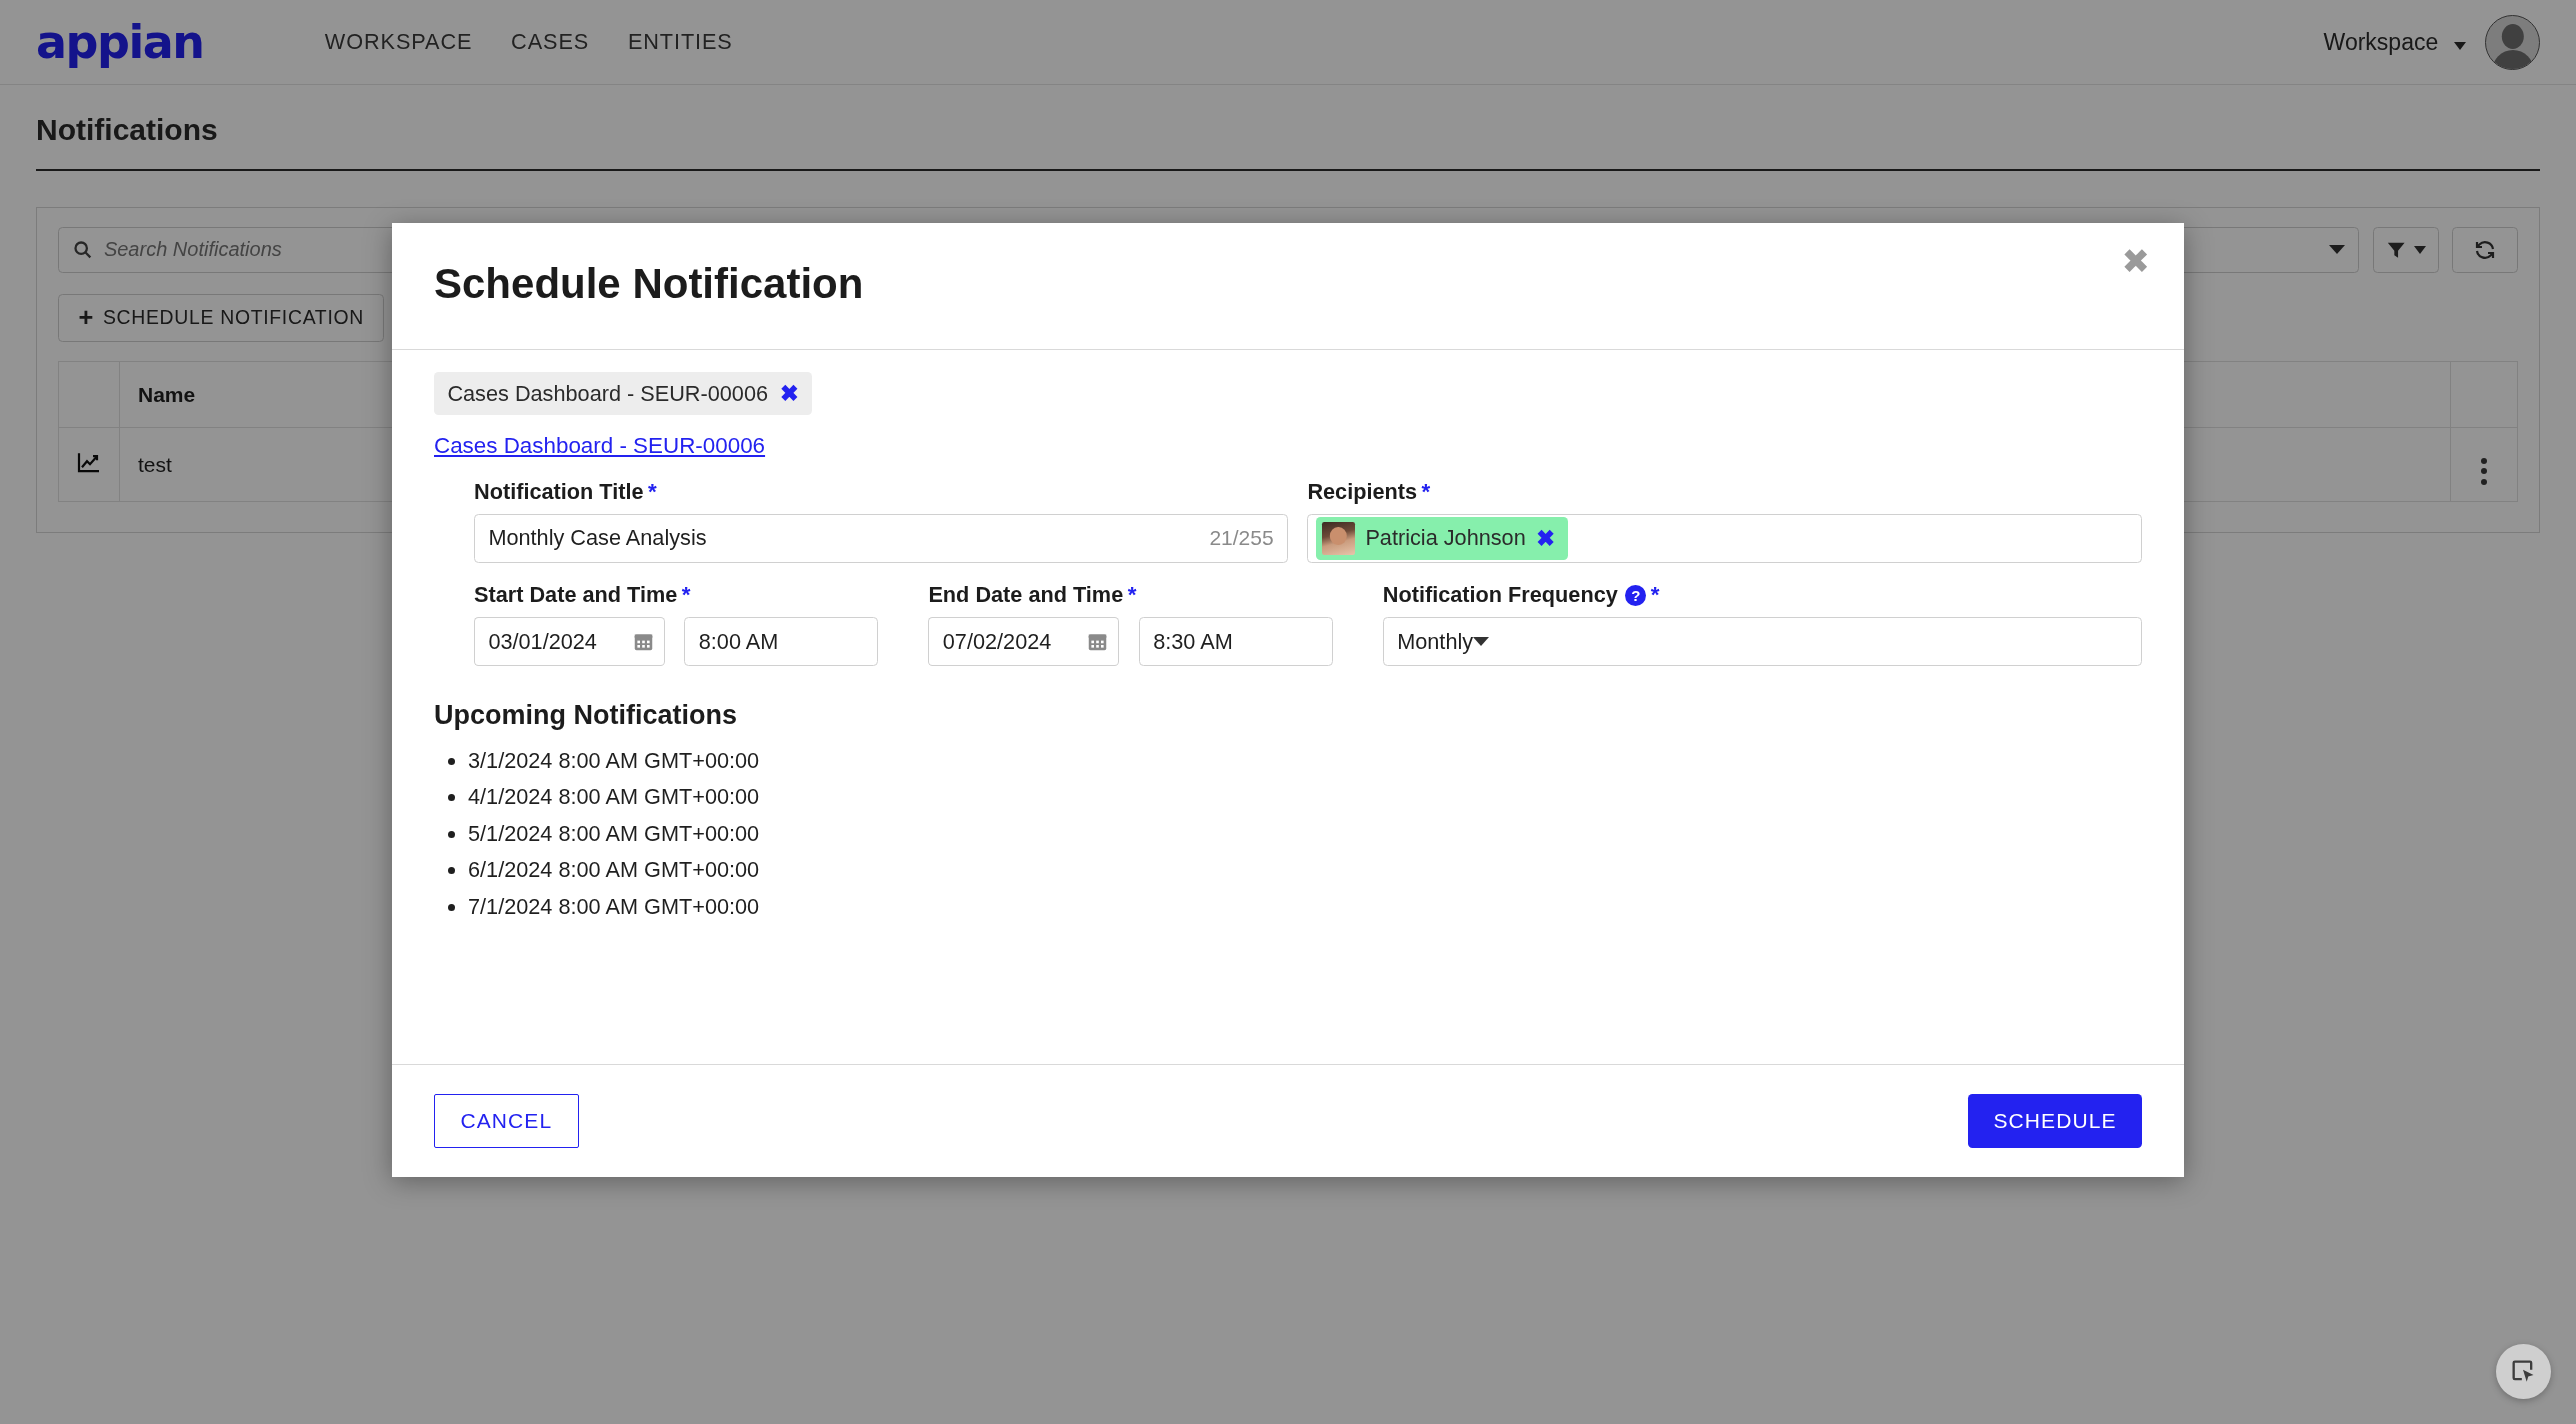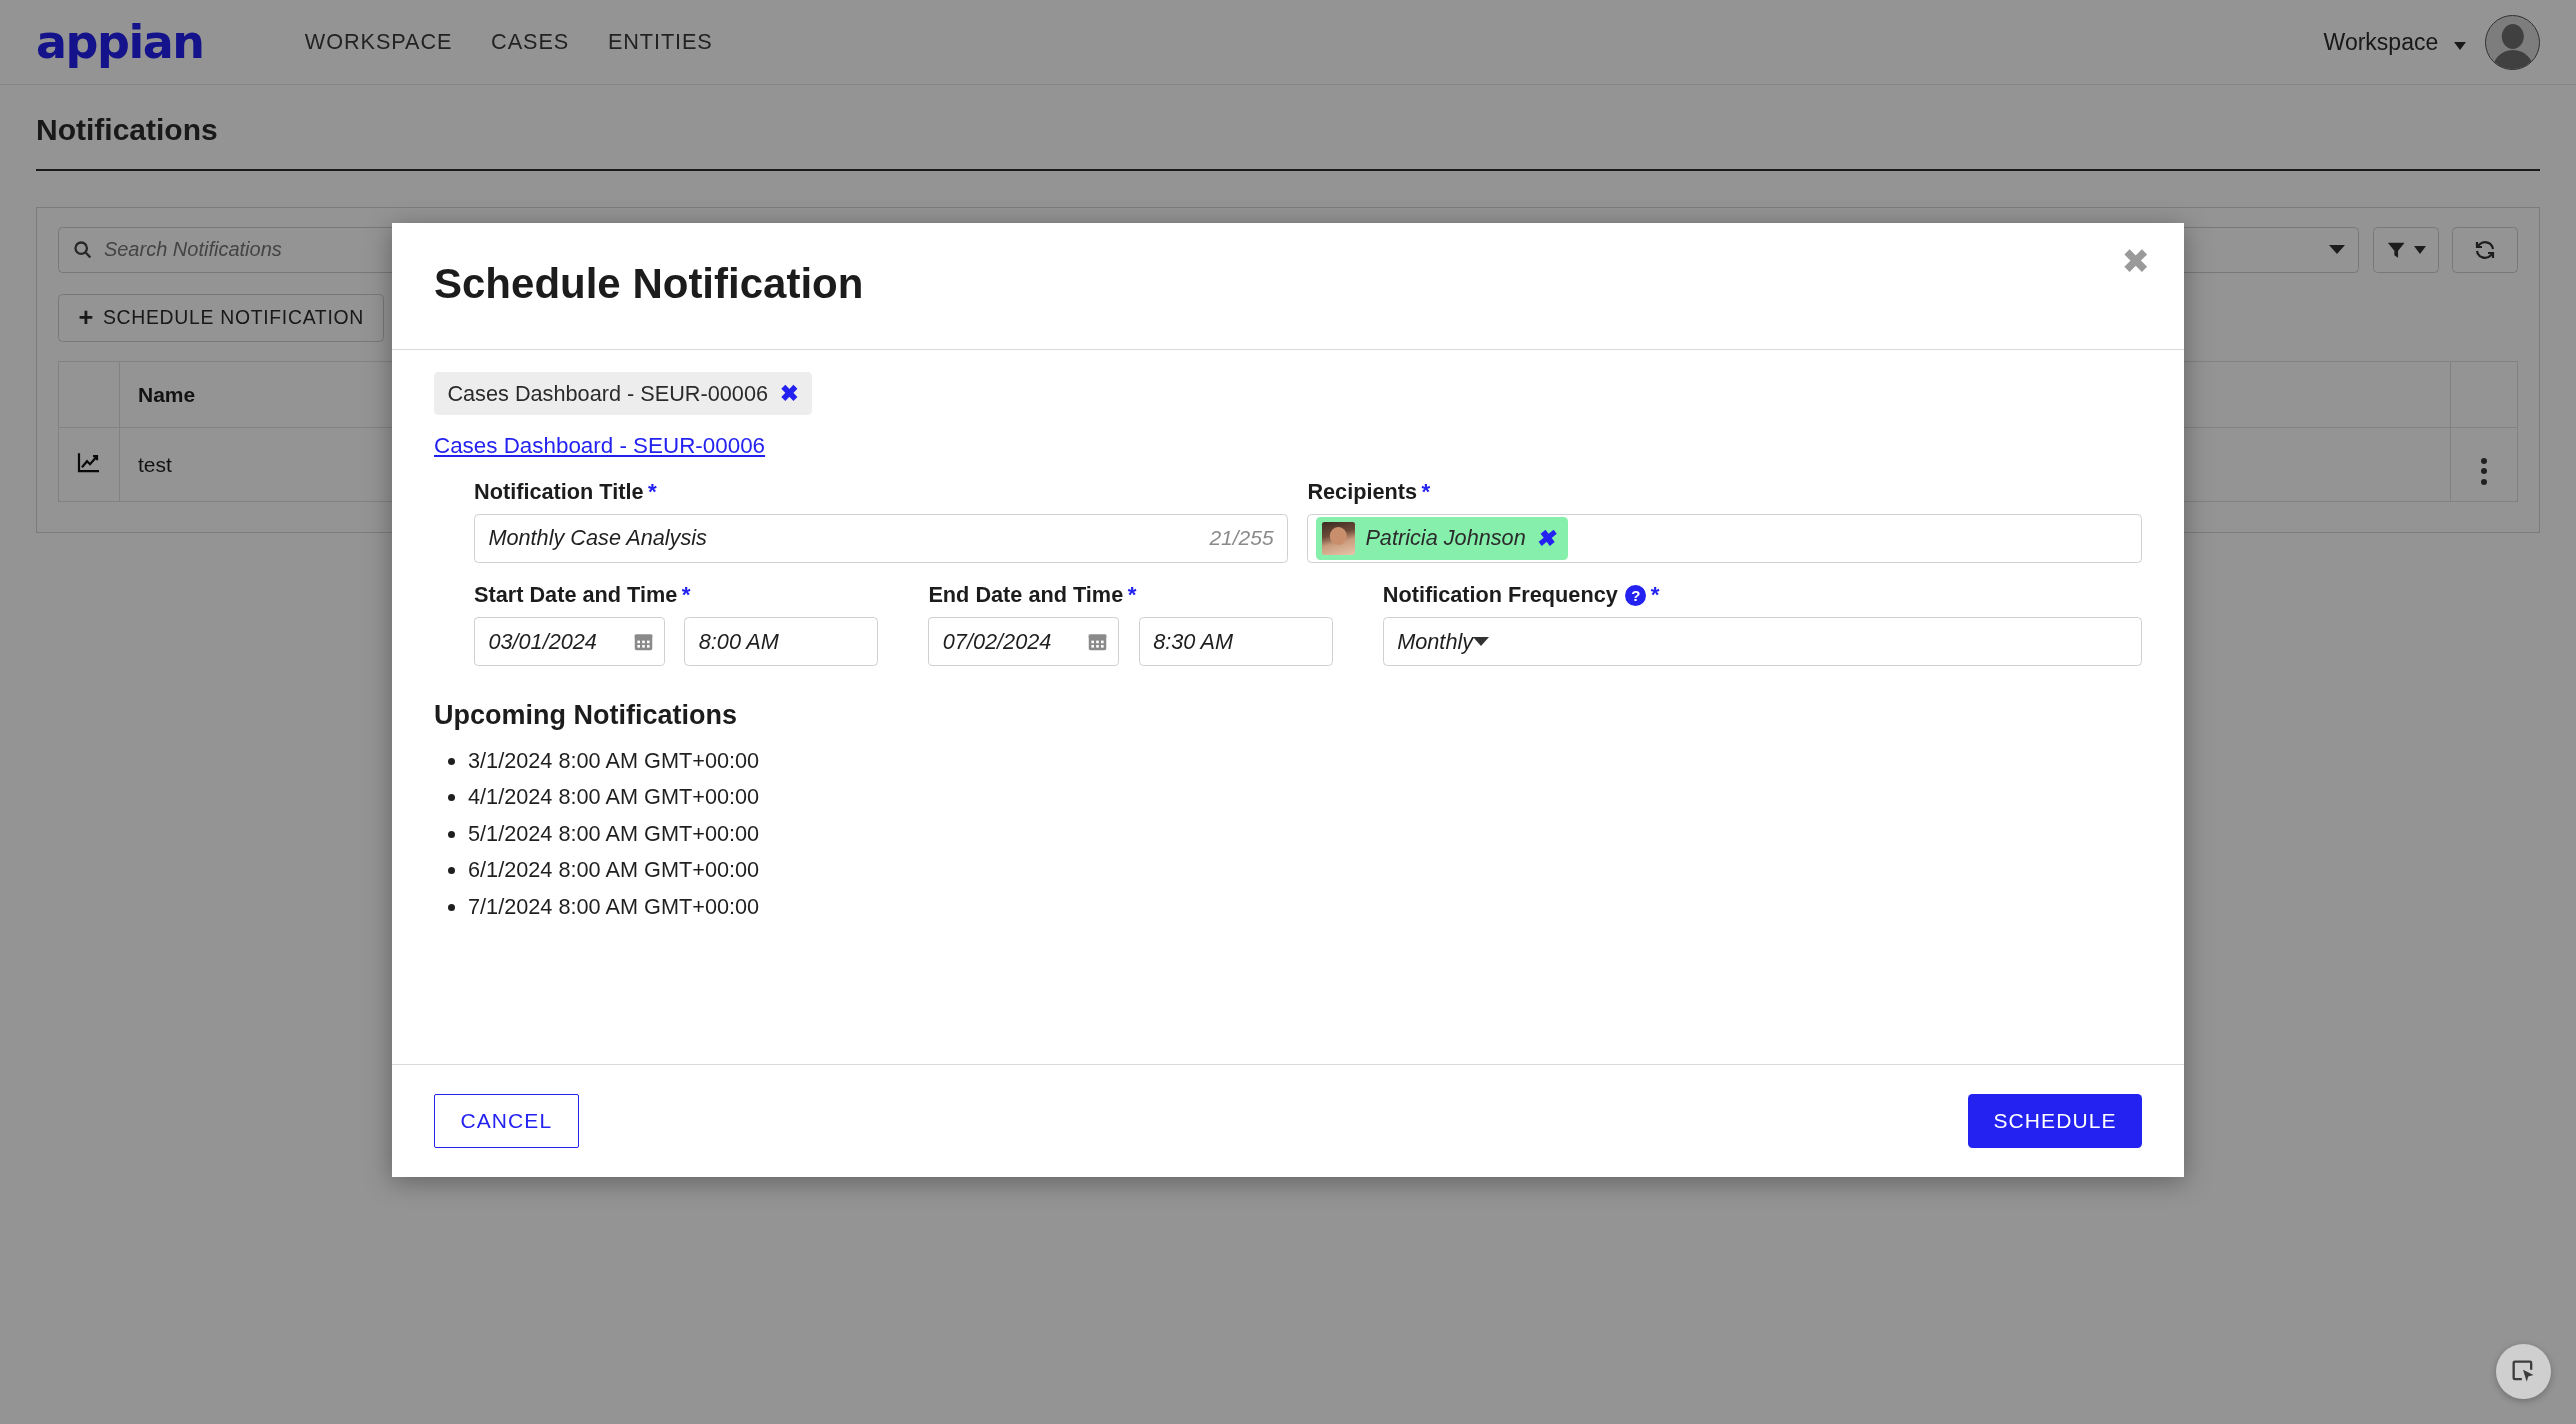--- a/index.html
+++ b/index.html
@@ -20,20 +20,21 @@
     z-index: 50;
   }
 
   
   .topbar {
     position: relative; height: 85px;
     background: #ffffff;
     border-bottom: 0.7px solid #e4e4e4;
     display: flex; align-items: center;
     padding: 0 36px;
+    gap: 20px;
   }
   .logo {
     font-size: 46px; font-weight: bold; color: #2322f0;
     letter-spacing: -1.5px; line-height: 1;
     margin-right: 82px; font-family: "DejaVu Sans", sans-serif;
   }
   .navlinks { display: flex; align-items: center; gap: 0; height: 100%; }
   .navlink {
     font-size: 21.7px; color: #3c3c3c; letter-spacing: 0.9px;
     padding: 0 19.4px; height: 100%;
@@ -197,21 +198,21 @@
     display: inline-flex; align-items: center; justify-content: center;
     width: 21px; height: 21px; border-radius: 50%;
     background: #2322f0; color: #fff; font-size: 15px; font-weight: bold;
     margin-left: 7.5px;
   }
 
   .row { display: flex; gap: 19.4px; margin-top: 19.4px; margin-left: 40px; }
   .field {
     height: 49px; border: 0.7px solid #d0d0d0; border-radius: 4.5px;
     background: #fff; display: flex; align-items: center;
-    padding: 0 13.4px; font-size: 21.7px; color: #1f1f1f; font-style: italic;
+    padding: 0 13.4px; font-size: 21.7px; color: #1f1f1f;
   }
   .field.muted-right { justify-content: space-between; }
   .counter { font-size: 21px; color: #8a8a8a; }
   .field.select { justify-content: flex-start; }
   .field.chips { padding: 0 7.5px; }
 
   .cal-btn {
     width: 42px; height: 49px; border: 0.7px solid #d0d0d0; border-left: none;
     border-radius: 0 4.5px 4.5px 0; background: #fff;
     display: flex; align-items: center; justify-content: center;

